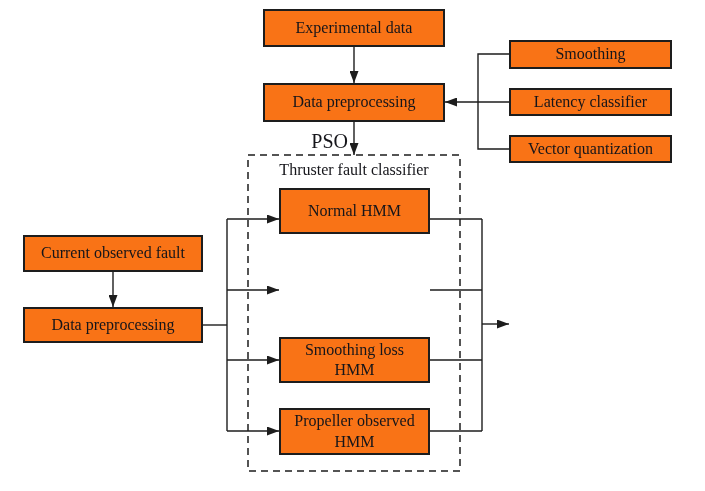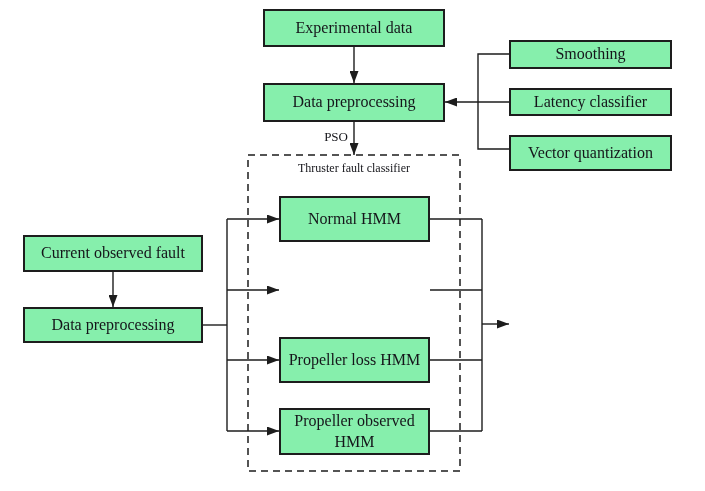--- a/index.html
+++ b/index.html
@@ -19,44 +19,44 @@
   .wires {
     position: absolute;
     left: 0;
     top: 0;
     z-index: 1;
   }
   .node {
     position: absolute;
     z-index: 2;
     box-sizing: border-box;
-    background: #86efac;
+    background: #f97316;
     border: 2px solid #1d1d1d;
     display: flex;
     align-items: center;
     justify-content: center;
     text-align: center;
     font-size: 16px;
     line-height: 1.28;
     padding: 1px 4px;
   }
   .floating-label {
     position: absolute;
     z-index: 2;
-    font-size: 13px;
+    font-size: 20px;
     line-height: 1.2;
   }
   .group-title {
     position: absolute;
     z-index: 2;
     left: 248px;
     top: 161px;
     width: 212px;
     text-align: center;
-    font-size: 12px;
+    font-size: 16px;
   }
   .pso-label {
     left: 304px;
     top: 129px;
     width: 44px;
     text-align: right;
   }
 </style>
 </head>
 <body>
@@ -100,30 +100,30 @@
   </svg>
 
   <div class="node" style="left:263px; top:9px;  width:182px; height:38px">Experimental data</div>
 
   <div class="node" style="left:263px; top:83px; width:182px; height:39px">Data preprocessing</div>
 
   <div class="node" style="left:509px; top:40px;  width:163px; height:29px">Smoothing</div>
 
   <div class="node" style="left:509px; top:88px;  width:163px; height:28px">Latency classifier</div>
 
-  <div class="node" style="left:509px; top:135px; width:163px; height:36px">Vector quantization</div>
+  <div class="node" style="left:509px; top:135px; width:163px; height:28px">Vector quantization</div>
 
   <div class="node" style="left:23px; top:235px; width:180px; height:37px">Current observed fault</div>
 
   <div class="node" style="left:23px; top:307px; width:180px; height:36px">Data preprocessing</div>
 
-  <div class="node" style="left:279px; top:196px; width:151px; height:46px">Normal HMM</div>
+  <div class="node" style="left:279px; top:188px; width:151px; height:46px">Normal HMM</div>
 
 
-  <div class="node" style="left:279px; top:337px; width:151px; height:46px">Propeller loss HMM</div>
+  <div class="node" style="left:279px; top:337px; width:151px; height:46px">Smoothing loss HMM</div>
 
   <div class="node" style="left:279px; top:408px; width:151px; height:47px">Propeller observed HMM</div>
 
 
   <div class="group-title">Thruster fault classifier</div>
   <div class="floating-label pso-label">PSO</div>
 
 </div>
 
 </body></html>

